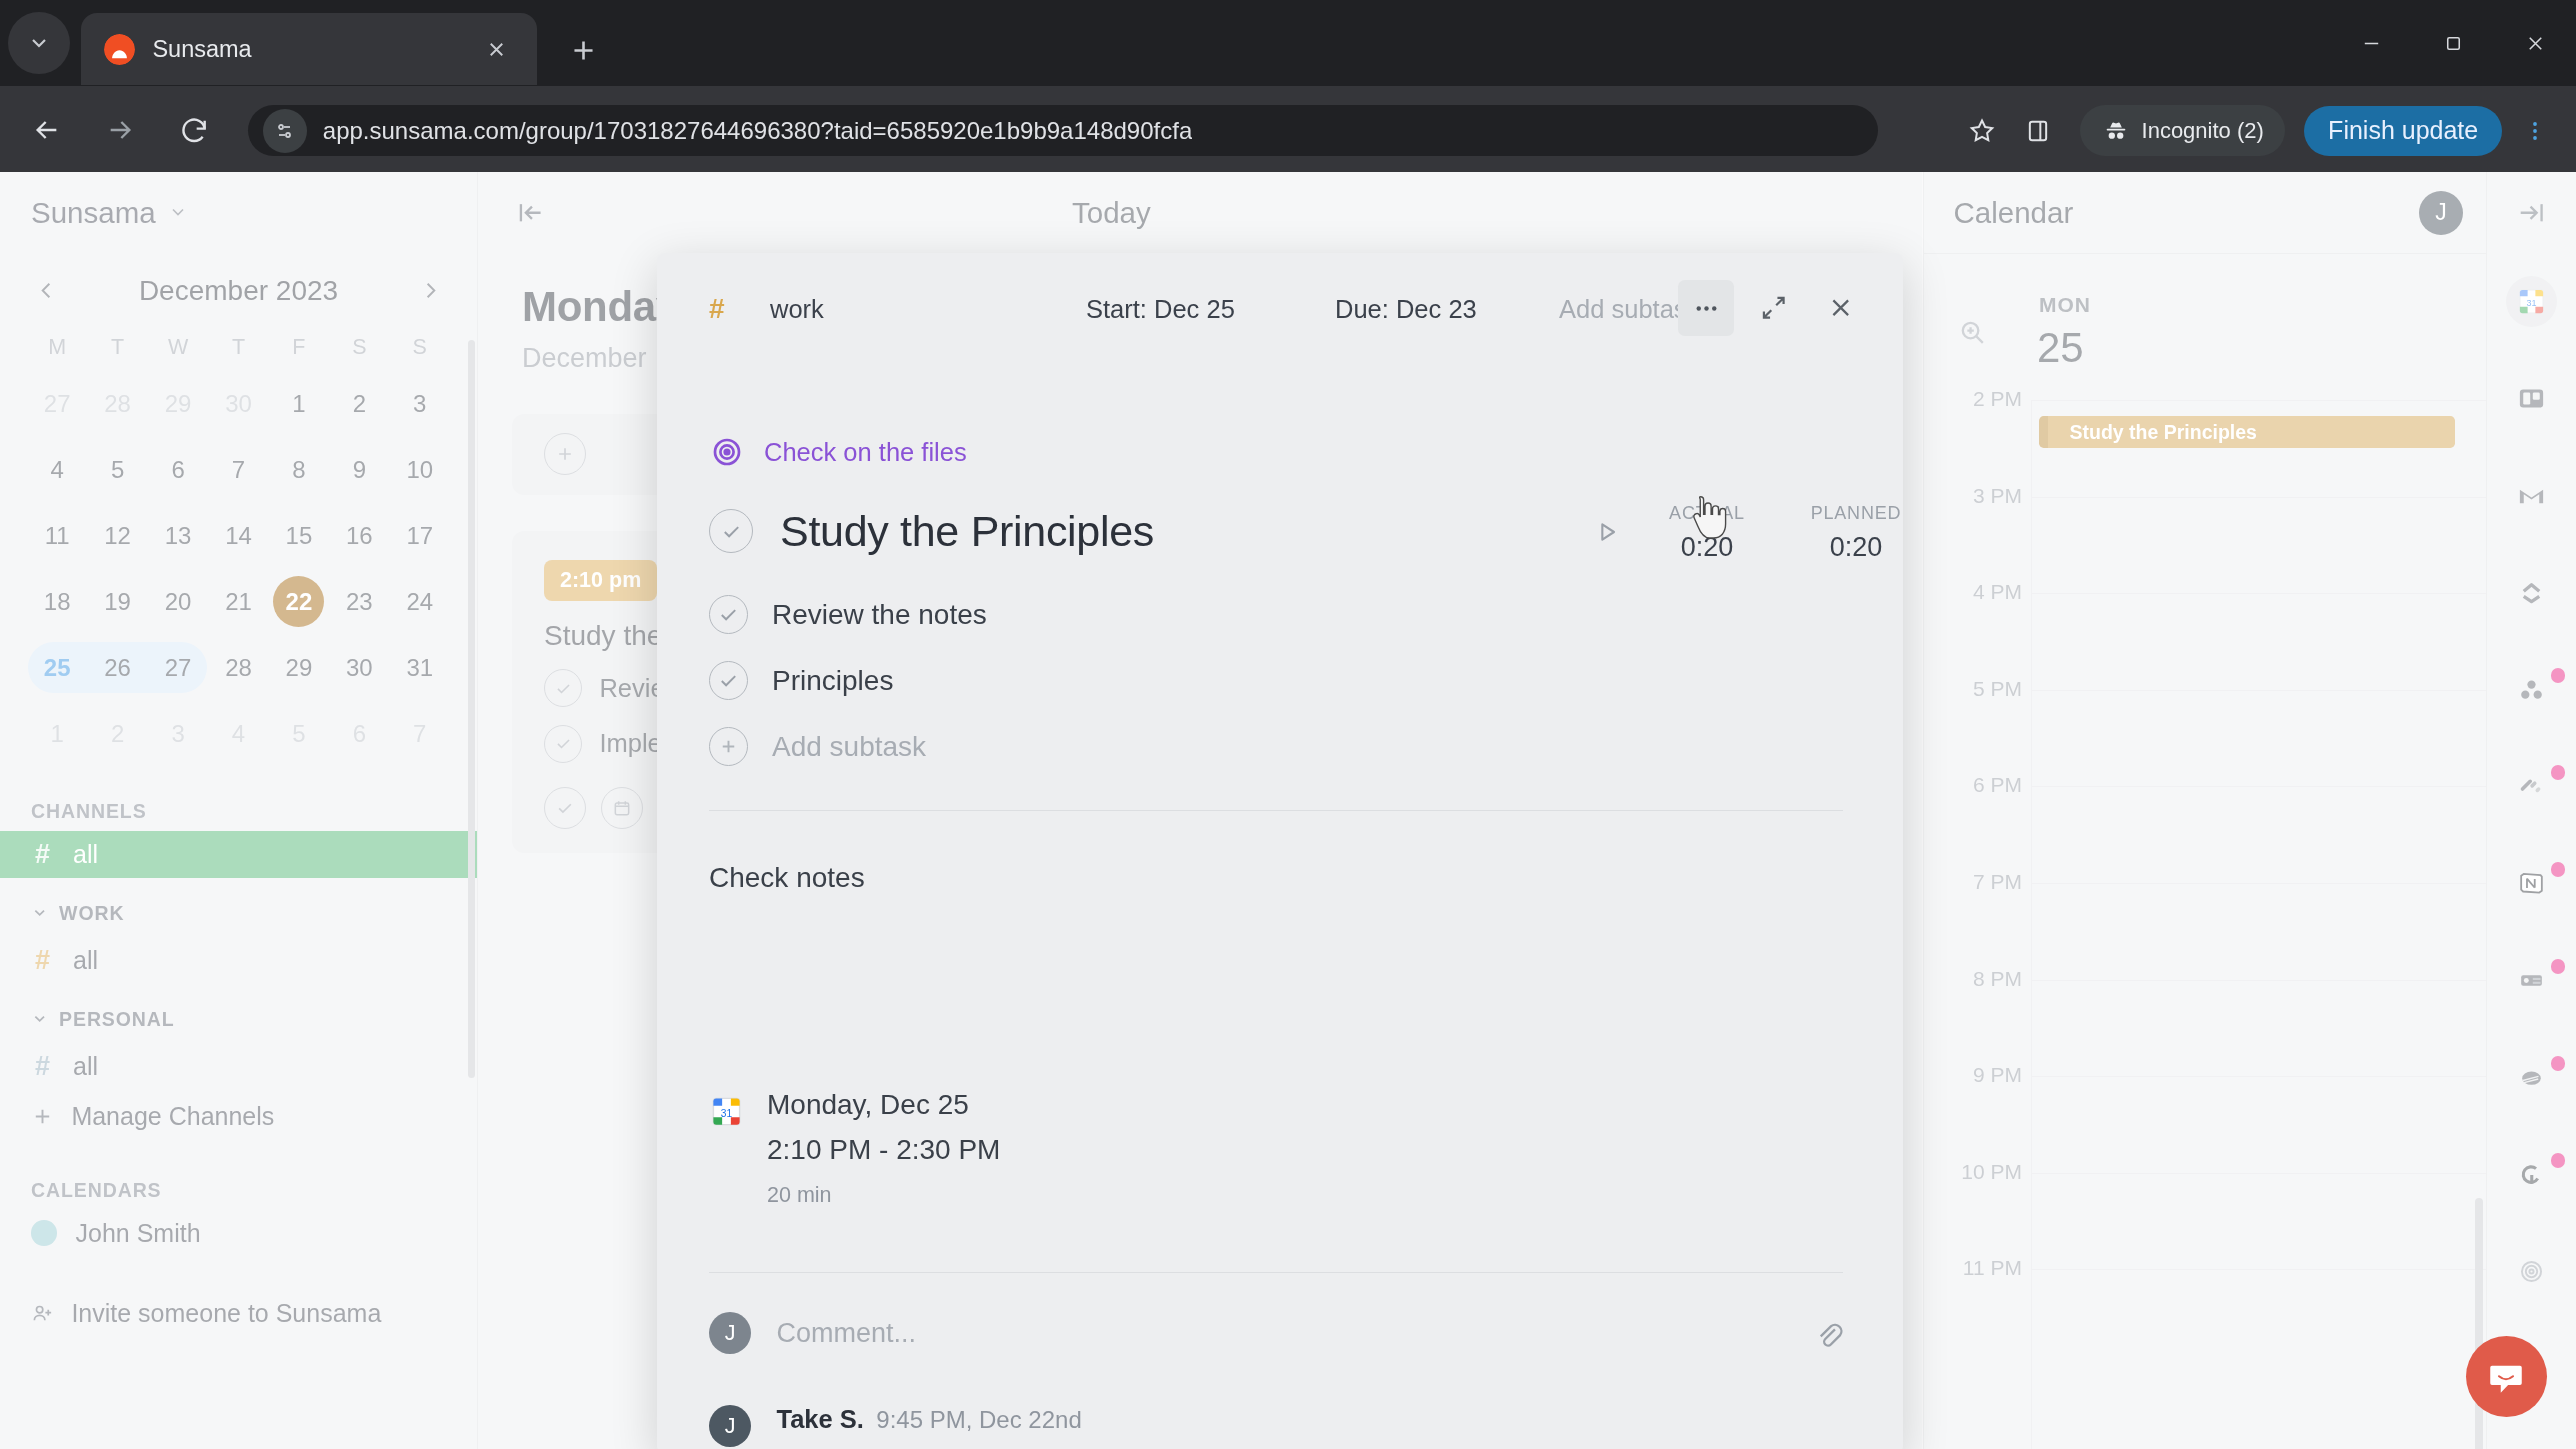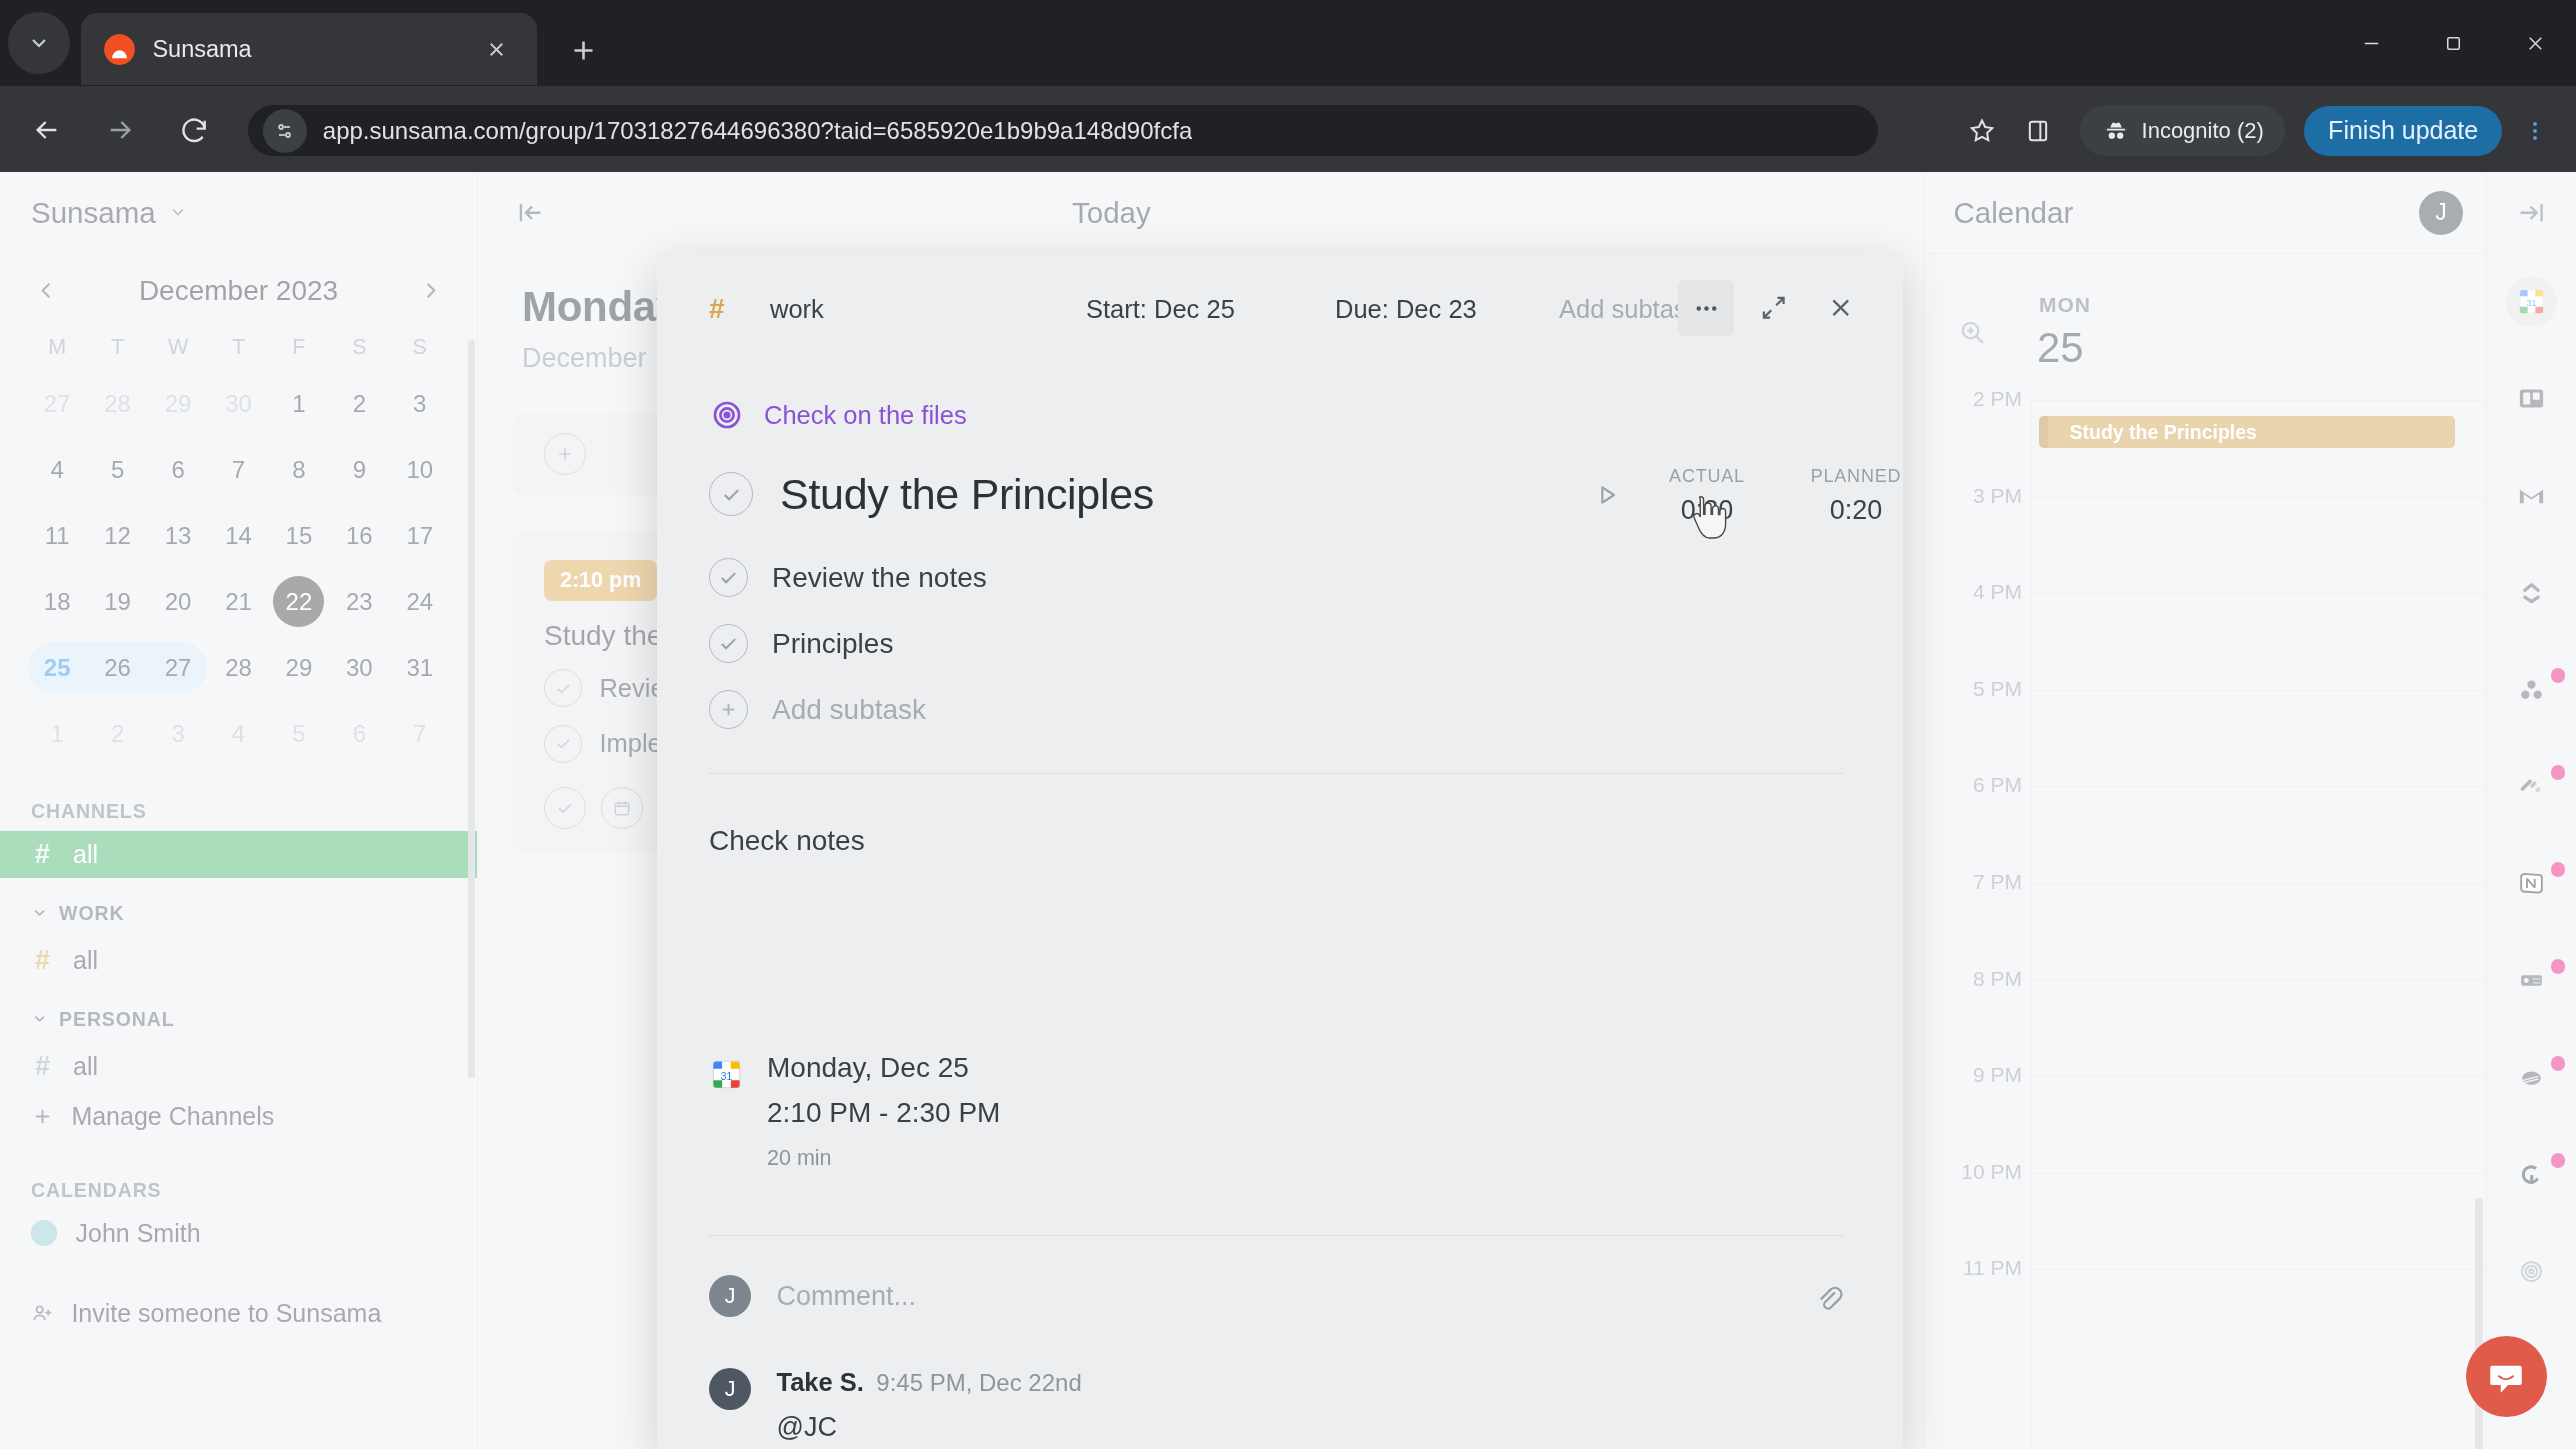--- a/index.html
+++ b/index.html
@@ -79,21 +79,21 @@
   .minical { padding:6.7px 27px 0 27px; }
   .mc-head { display:flex; align-items:center; justify-content:space-between; height:62px; }
   .mc-arrow { width:38px; height:38px; display:flex; align-items:center; justify-content:center; }
   .mc-arrow svg { width:23px; height:23px; }
   .mc-title { font-size:28px; color:#2f343d; font-weight:400; }
   .mc-grid { display:grid; grid-template-columns:repeat(7,1fr); row-gap:4px; }
   .mc-dow { text-align:center; font-size:21.5px; color:#9aa0a8; height:51px; line-height:51px; }
   .mc-cell { height:62px; display:flex; align-items:center; justify-content:center; position:relative; }
   .mc-num { font-size:24px; color:#3a4049; width:51px; height:51px; border-radius:50%; display:flex; align-items:center; justify-content:center; position:relative; z-index:2; }
   .mc-num.muted { color:#b7bcc3; }
-  .mc-num.today { background:#404040; color:#fff; font-weight:400; }
+  .mc-num.today { background:#a16207; color:#fff; font-weight:700; }
   .mc-cell.sel-range::before { content:""; position:absolute; left:-4px; right:-4px; top:5.4px; bottom:5.4px; background:#d4e6f6; z-index:1; }
   .mc-cell.sel-start::before { border-radius:31px 0 0 31px; left:1.3px; }
   .mc-cell.sel-end::before { border-radius:0 31px 31px 0; right:1.3px; }
   .mc-num.sel { color:#2d8fe0; font-weight:600; }
 
   .sb-section-label { font-size:19.5px; letter-spacing:0.9px; color:#737a85; font-weight:600; padding:0 31px; margin-top:35px; margin-bottom:8px; }
   .sb-row { height:47px; display:flex; align-items:center; padding:0 31px; gap:19px; }
   .sb-row.active { background:#46b26a; }
   .sb-hash { font-size:27px; font-weight:600; width:23px; text-align:center; }
   .sb-row.active .sb-hash { color:#e8f7ee; }
@@ -192,21 +192,21 @@
   .m-due { position:absolute; left:678px; top:42px; font-size:25.5px; color:#3b414b; white-space:nowrap; }
   .m-addsub { position:absolute; left:902px; top:42px; font-size:25.5px; color:#a7acb3; white-space:nowrap; }
   .m-more { position:absolute; left:1021px; top:27px; width:56px; height:56px; border-radius:6.7px; background:#e3e5e7; display:flex; align-items:center; justify-content:center; }
   .m-more svg { width:31px; height:31px; }
   .m-expand { position:absolute; left:1091px; top:29.5px; width:51px; height:51px; display:flex; align-items:center; justify-content:center; }
   .m-expand svg { width:29.5px; height:29.5px; }
   .m-close { position:absolute; left:1158px; top:29.5px; width:51px; height:51px; display:flex; align-items:center; justify-content:center; }
   .m-close svg { width:29.5px; height:29.5px; }
 
   .m-body { padding:0 0 0 52px; }
-  .objective { display:flex; align-items:center; gap:19px; margin-top:30px; }
+  .objective { display:flex; align-items:center; gap:19px; margin-top:67px; }
   .objective svg { width:36px; height:36px; }
   .objective span { font-size:25.5px; color:#8a52d6; }
 
   .m-title-row { display:flex; align-items:center; margin-top:24px; position:relative; height:74px; }
   .m-check { width:44px; height:44px; border-radius:50%; border:1.3px solid #b4b9bf; display:flex; align-items:center; justify-content:center; flex:none; }
   .m-check svg { width:23px; height:23px; }
   .m-title { margin-left:27px; font-size:43px; color:#2c313a; font-weight:400; letter-spacing:-0.3px; }
   .m-play { position:absolute; left:879px; top:19px; width:38px; height:38px; display:flex; align-items:center; justify-content:center; }
   .m-play svg { width:28px; height:28px; }
   .m-timer { position:absolute; top:9.4px; text-align:center; }

